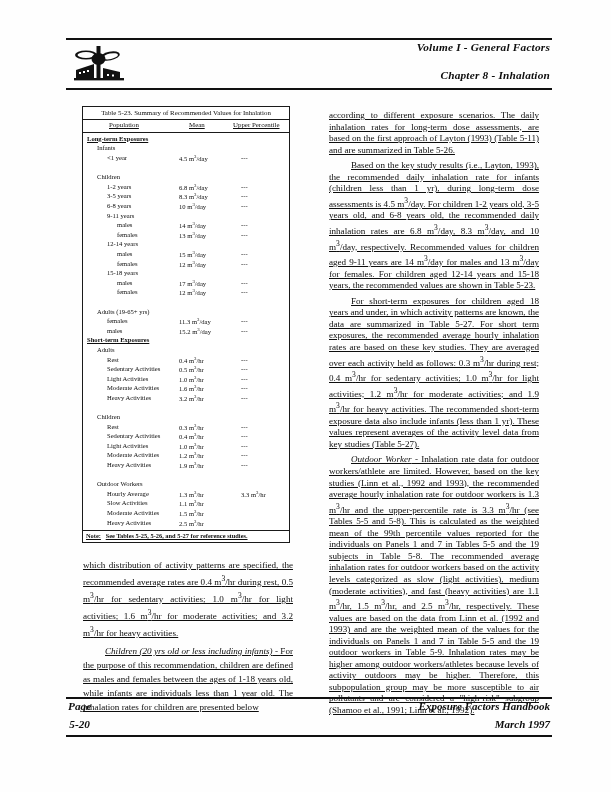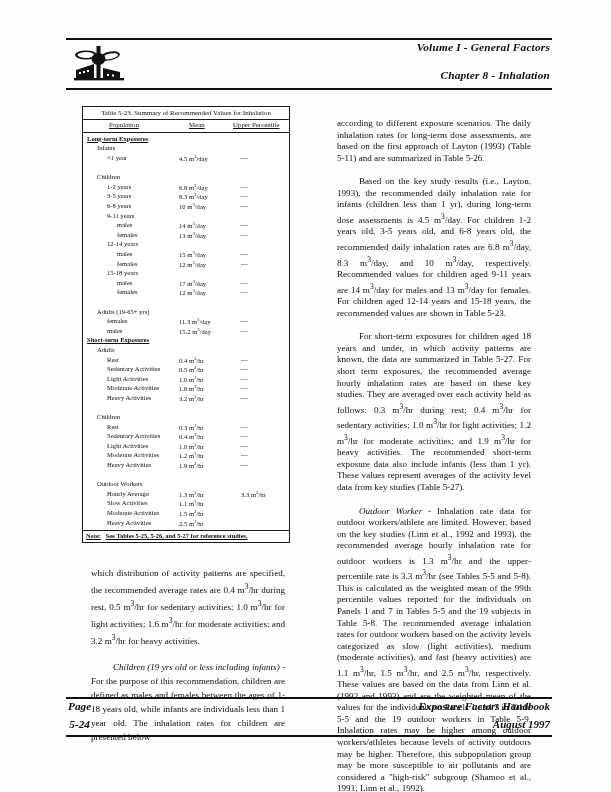--- a/index.html
+++ b/index.html
@@ -154,22 +154,23 @@
   .col-bottom-left {
     position: absolute;
     left: 79px;
     top: 554px;
     width: 218px;
     font-size: 9.1px;
     line-height: 14px;
     text-align: justify;
   }
   p.para {
-    margin: 12px;
+    margin: 4px;
     text-indent: 22px;
+    text-decoration: underline;
   }
   p.para.noind { text-indent: 0; }
   .ital { font-style: italic; }
 
   
   .footer {
     position: absolute;
     left: 66px;
     top: 697px;
     width: 486px;
@@ -432,29 +433,29 @@
 
   <div class="col-right" id="col-right">
       <p class="para noind">according to different exposure scenarios.  The daily inhalation rates for long-term dose assessments, are based on the first approach of Layton (1993) (Table 5-11) and are summarized in Table 5-26.</p>
       <p class="para">Based on the key study results (i.e., Layton, 1993), the recommended daily inhalation rate for infants (children less than 1 yr), during long-term dose assessments is 4.5 m<sup>3</sup>/day.  For children 1-2 years old, 3-5 years old, and 6-8 years old, the recommended daily inhalation rates are 6.8 m<sup>3</sup>/day, 8.3 m<sup>3</sup>/day, and 10 m<sup>3</sup>/day, respectively.  Recommended values for children aged 9-11 years are 14 m<sup>3</sup>/day for males and 13 m<sup>3</sup>/day for females.  For children aged 12-14 years and 15-18 years, the recommended values are shown in Table 5-23.</p>
       <p class="para">For short-term exposures for children aged 18 years and under, in which activity patterns are known, the data are summarized in Table 5-27.  For short term exposures, the recommended average hourly inhalation rates are based on these key studies.  They are averaged over each activity held as follows: 0.3 m<sup>3</sup>/hr during rest; 0.4 m<sup>3</sup>/hr for sedentary activities; 1.0 m<sup>3</sup>/hr for light activities; 1.2 m<sup>3</sup>/hr for moderate activities; and 1.9 m<sup>3</sup>/hr for heavy activities.  The recommended short-term exposure data also include infants (less than 1 yr).  These values represent averages of the activity level data from key studies (Table 5-27).</p>
       <p class="para"><span class="ital">Outdoor Worker</span> - Inhalation rate data for outdoor workers/athlete are limited.  However, based on the key studies (Linn et al., 1992 and 1993), the recommended average hourly inhalation rate for outdoor workers is 1.3 m<sup>3</sup>/hr and the upper-percentile rate is 3.3 m<sup>3</sup>/hr (see Tables 5-5 and 5-8).  This is calculated as the weighted mean of the 99th percentile values reported for the individuals on Panels 1 and 7 in Tables 5-5 and the 19 subjects in Table 5-8.  The recommended average inhalation rates for outdoor workers based on the activity levels categorized as  slow (light activities), medium (moderate activities), and fast (heavy activities) are 1.1 m<sup>3</sup>/hr, 1.5 m<sup>3</sup>/hr, and 2.5 m<sup>3</sup>/hr, respectively.  These values are based on the data from Linn et al. (1992 and 1993) and are the weighted mean of the values for the individuals on Panels 1 and 7 in Table 5-5 and the 19 outdoor workers in Table 5-9.  Inhalation rates may be higher among outdoor workers/athletes because levels of activity outdoors may be higher.  Therefore, this subpopulation group may be more susceptible to air pollutants and are considered a "high-risk" subgroup (Shamoo et al., 1991; Linn et al., 1992).</p>
     </div>
 
   <div class="col-bottom-left" id="col-bottom-left">
       <p class="para noind">which distribution of activity patterns are specified, the recommended average rates are 0.4 m<sup>3</sup>/hr during rest, 0.5 m<sup>3</sup>/hr for sedentary activities; 1.0 m<sup>3</sup>/hr for light activities; 1.6 m<sup>3</sup>/hr for moderate activities; and 3.2 m<sup>3</sup>/hr for heavy activities.</p>
-      <p class="para"><span class="ital">Children (19 yrs old or less including infants)</span> - For the purpose of this recommendation, children are defined as males and females between the ages of 1-18 years old, while infants are individuals less than 1 year old.  The inhalation rates for children are presented below</p>
+      <p class="para"><span class="ital">Children (20 yrs old or less including infants)</span> - For the purpose of this recommendation, children are defined as males and females between the ages of 1-18 years old, while infants are individuals less than 1 year old.  The inhalation rates for children are presented below</p>
     </div>
 
   <div class="footer">
     <div class="footer-rule-top"></div>
     <div class="footer-rule-bottom"></div>
     <div class="footer-left">
       <div>Page</div>
-      <div class="fl2">5-24</div>
+      <div class="fl2">5-20</div>
     </div>
     <div class="footer-right">
       <div>Exposure Factors Handbook</div>
-      <div class="fr2">August 1997</div>
+      <div class="fr2">March 1997</div>
     </div>
   </div>
 
 </div>
 
 </body></html>

